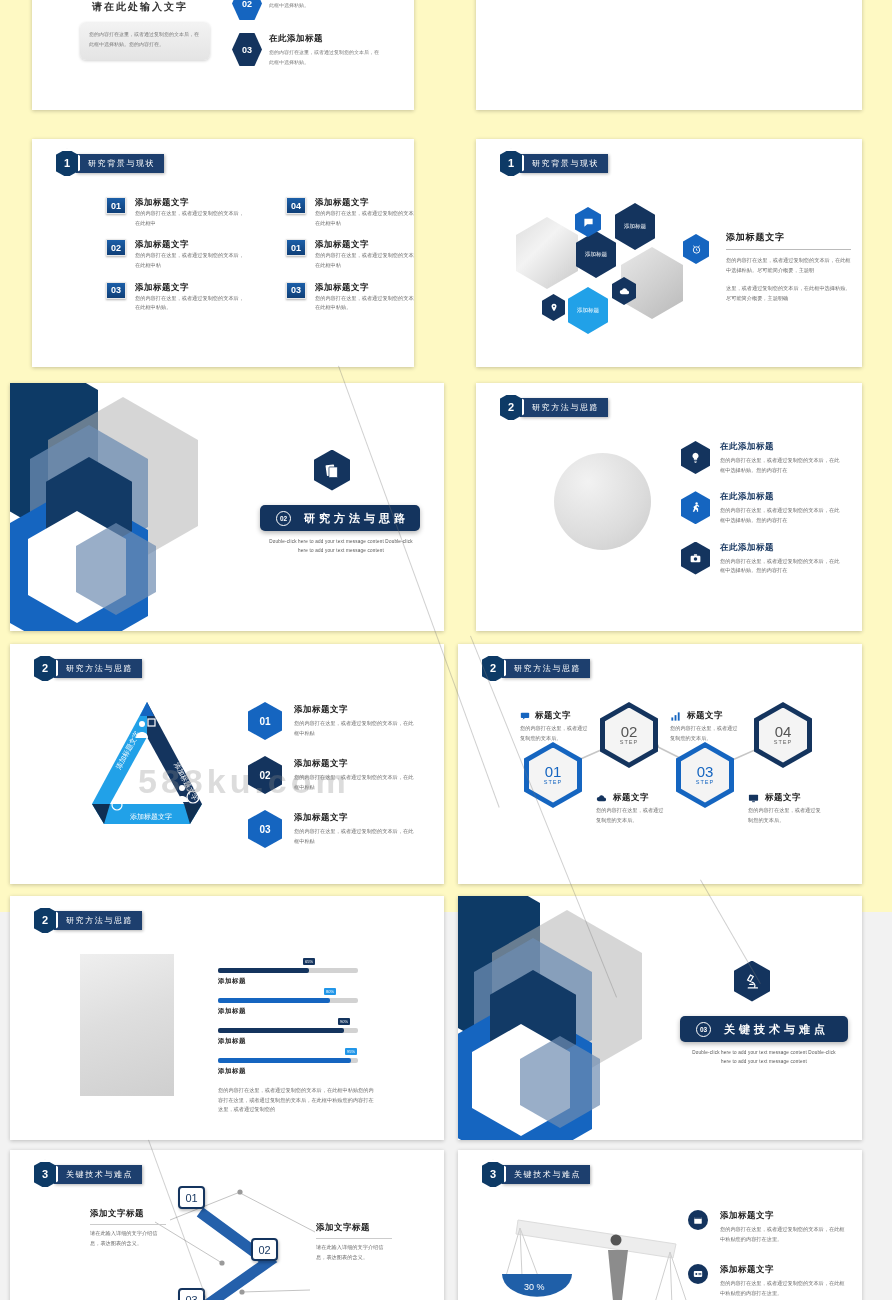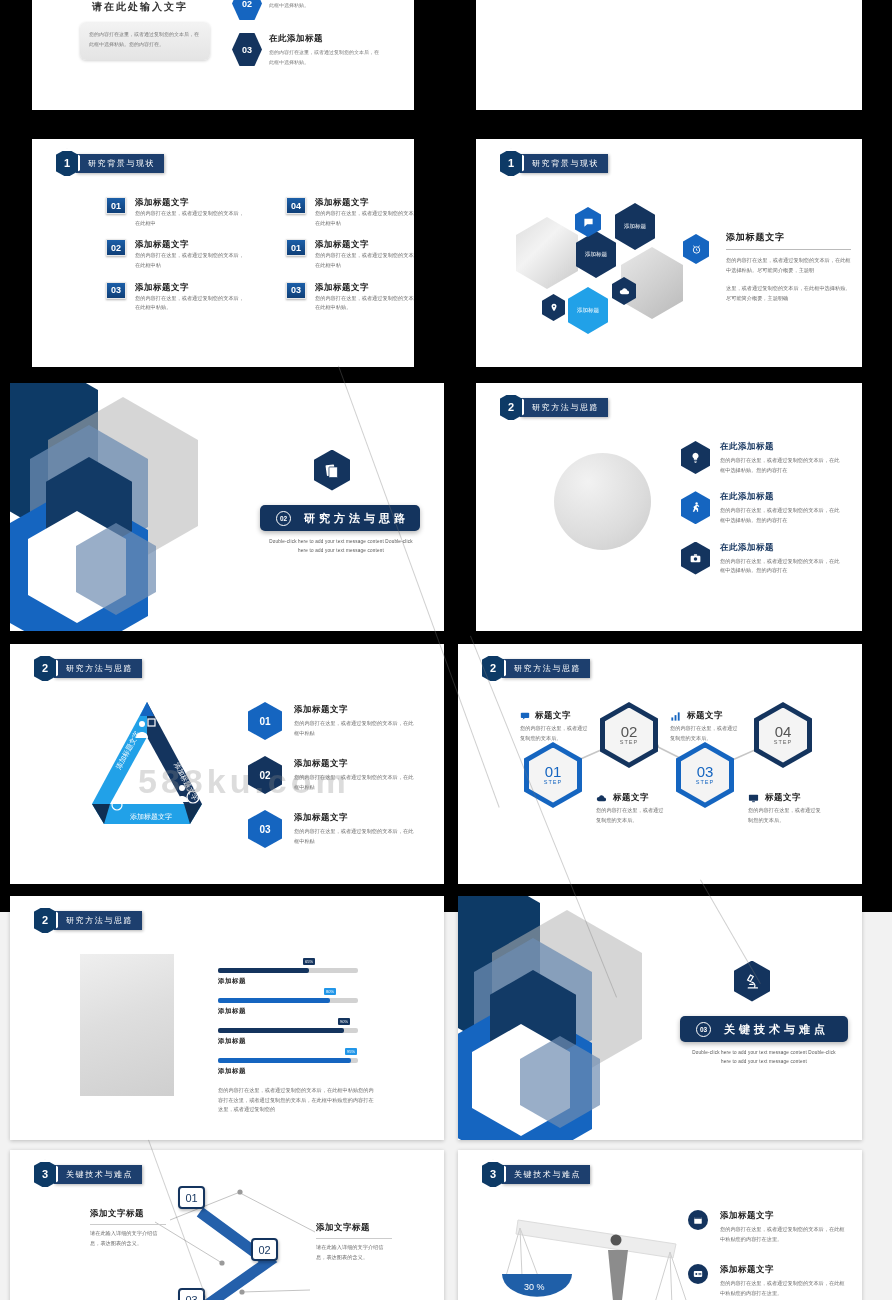--- a/index.html
+++ b/index.html
@@ -1,18 +1,18 @@
 <!DOCTYPE html>
 <html><head>
 <meta charset="utf-8">
 <style>
   * { box-sizing: border-box; margin:0; padding:0; }
   html,body { width:892px; height:1300px; background:#f2f2f2; overflow:hidden;
     font-family:"Liberation Sans","DejaVu Sans",sans-serif; }
-  #grid { position:relative; width:892px; height:912px; background:#000000; }
+  #grid { position:relative; width:892px; height:912px; background:#fef9c3; }
 
   .slide { position:absolute; background:#ffffff; overflow:hidden;
     box-shadow:0 1px 4px rgba(0,0,0,.22); }
 
   
   .hdr { position:absolute; left:22px; top:11px; display:flex; align-items:center; height:26px; }
   .hdr .hex { width:26px; height:29px; background:#0d3a66;
     clip-path:polygon(50% 0,100% 25%,100% 75%,50% 100%,0 75%,0 25%);
     display:flex; align-items:center; justify-content:center;
     color:#fff; font-size:11px; font-weight:700; z-index:3;

